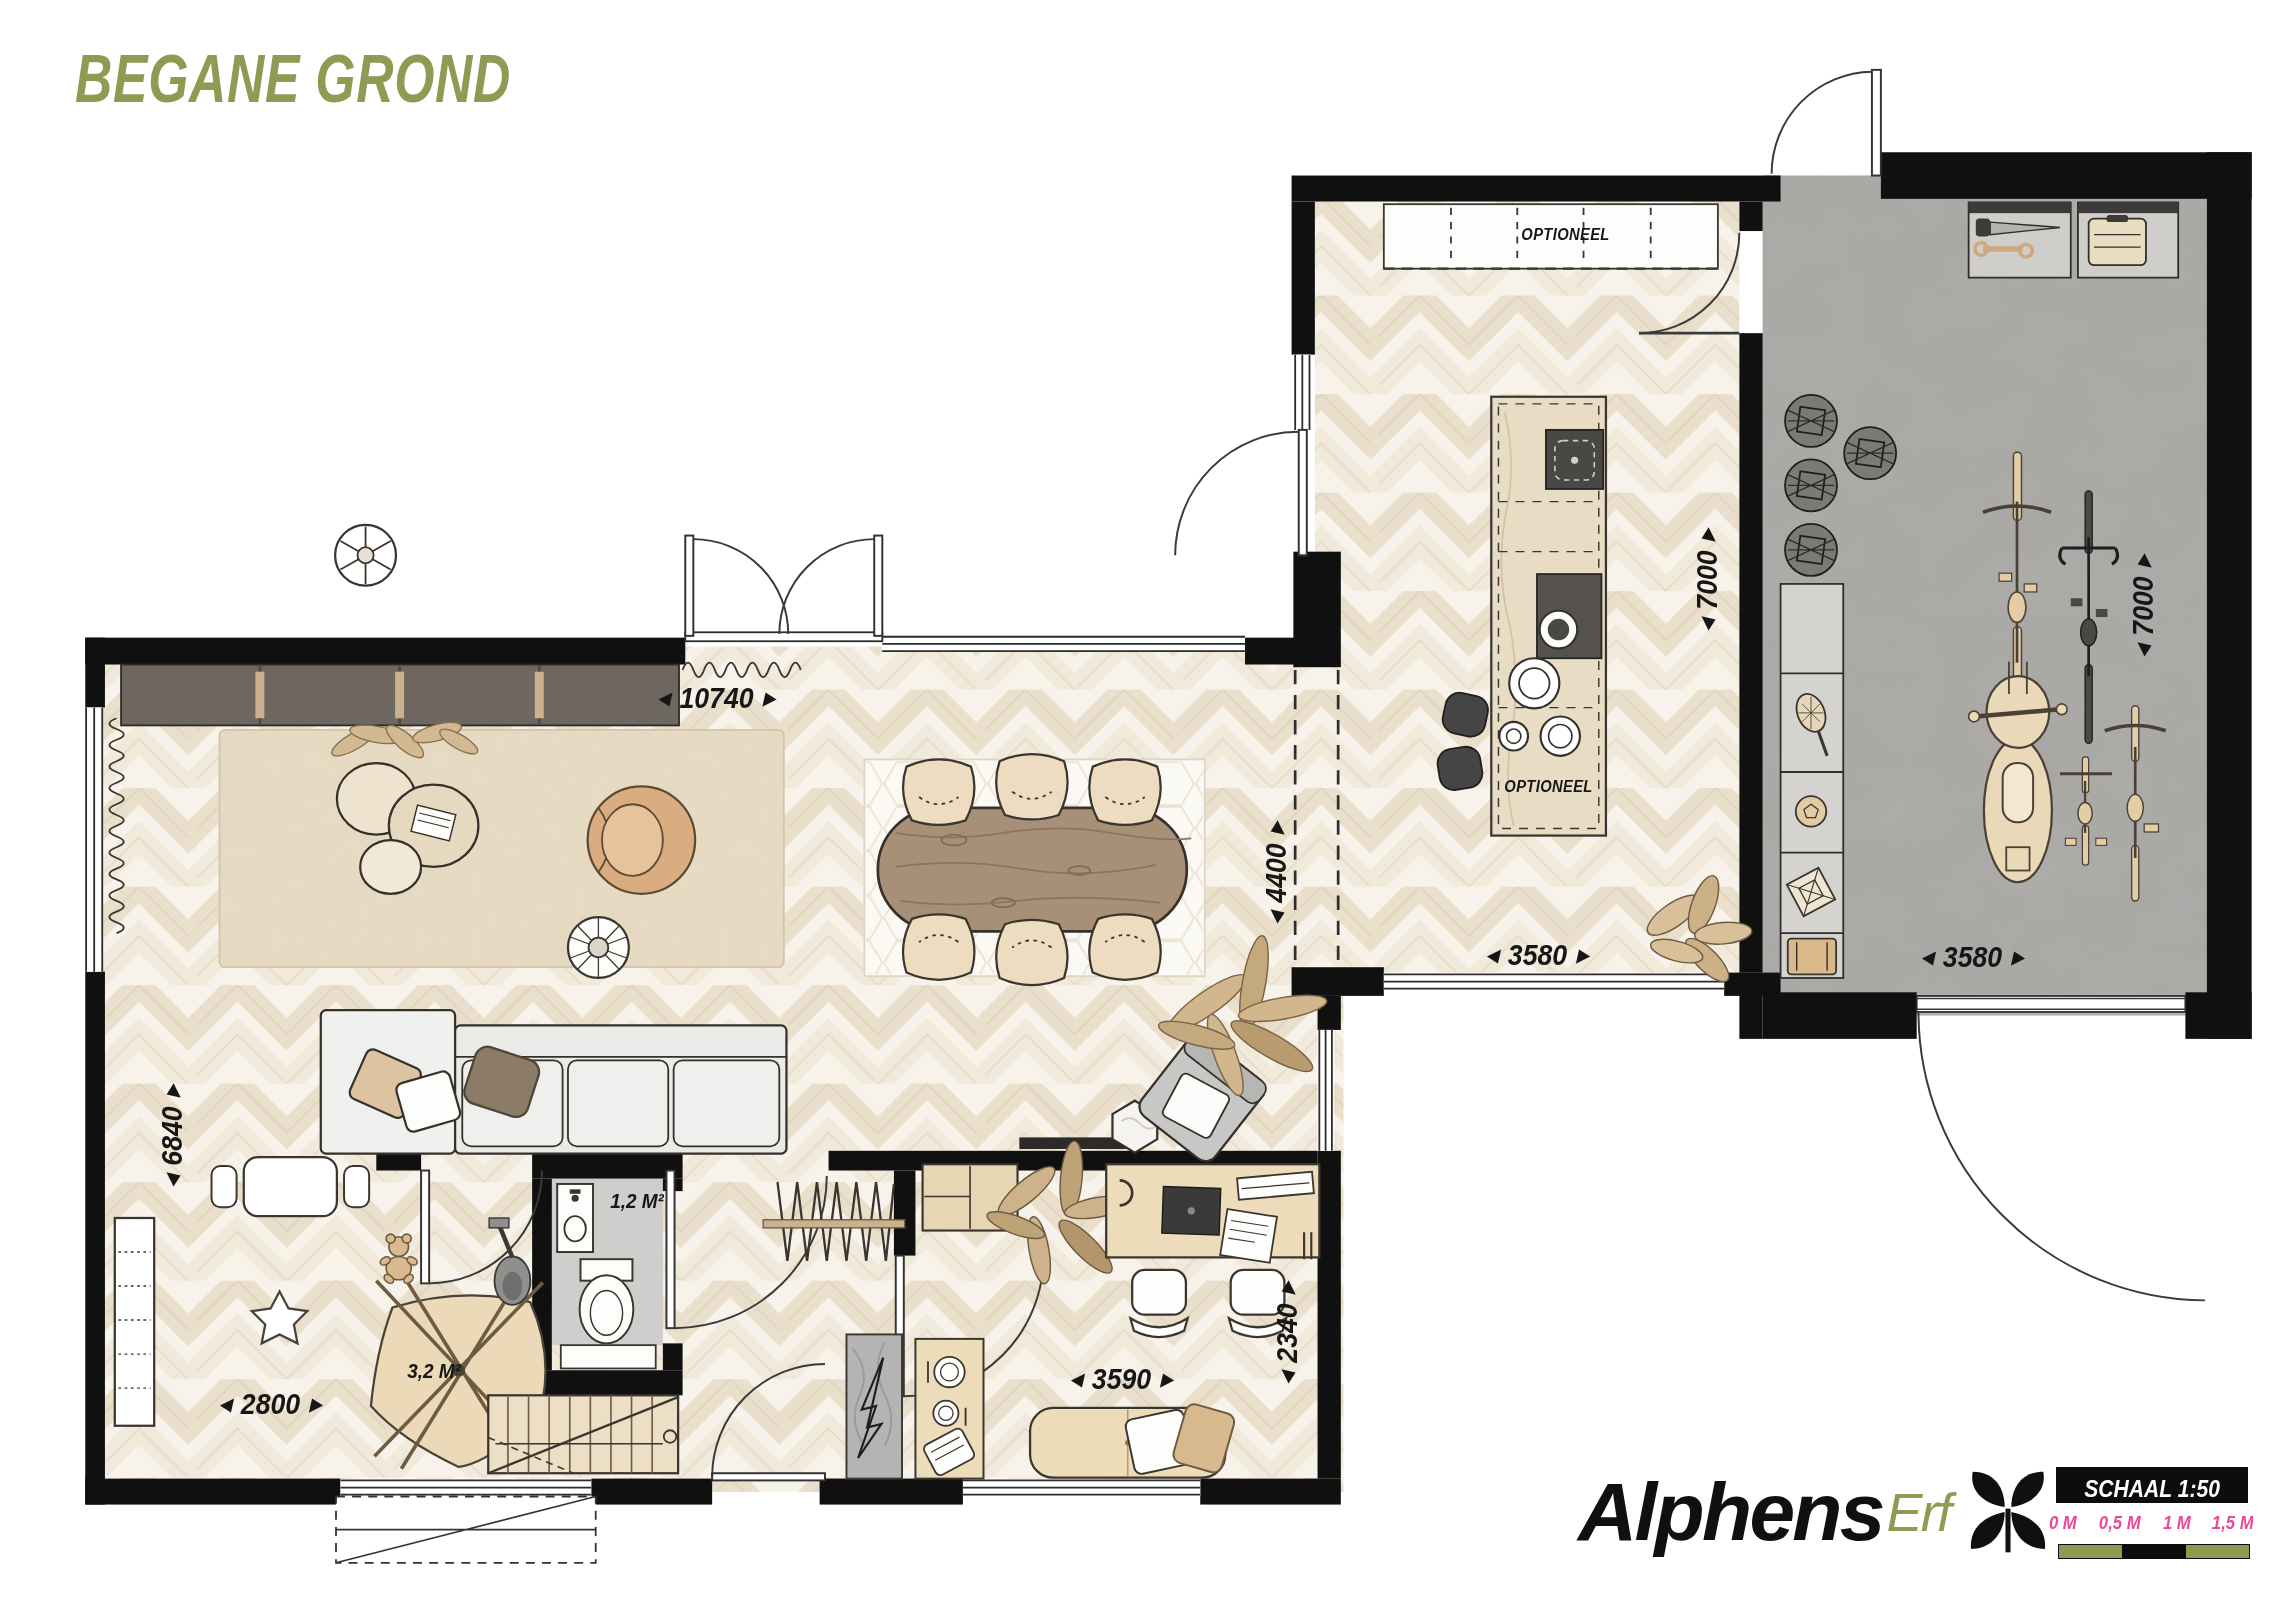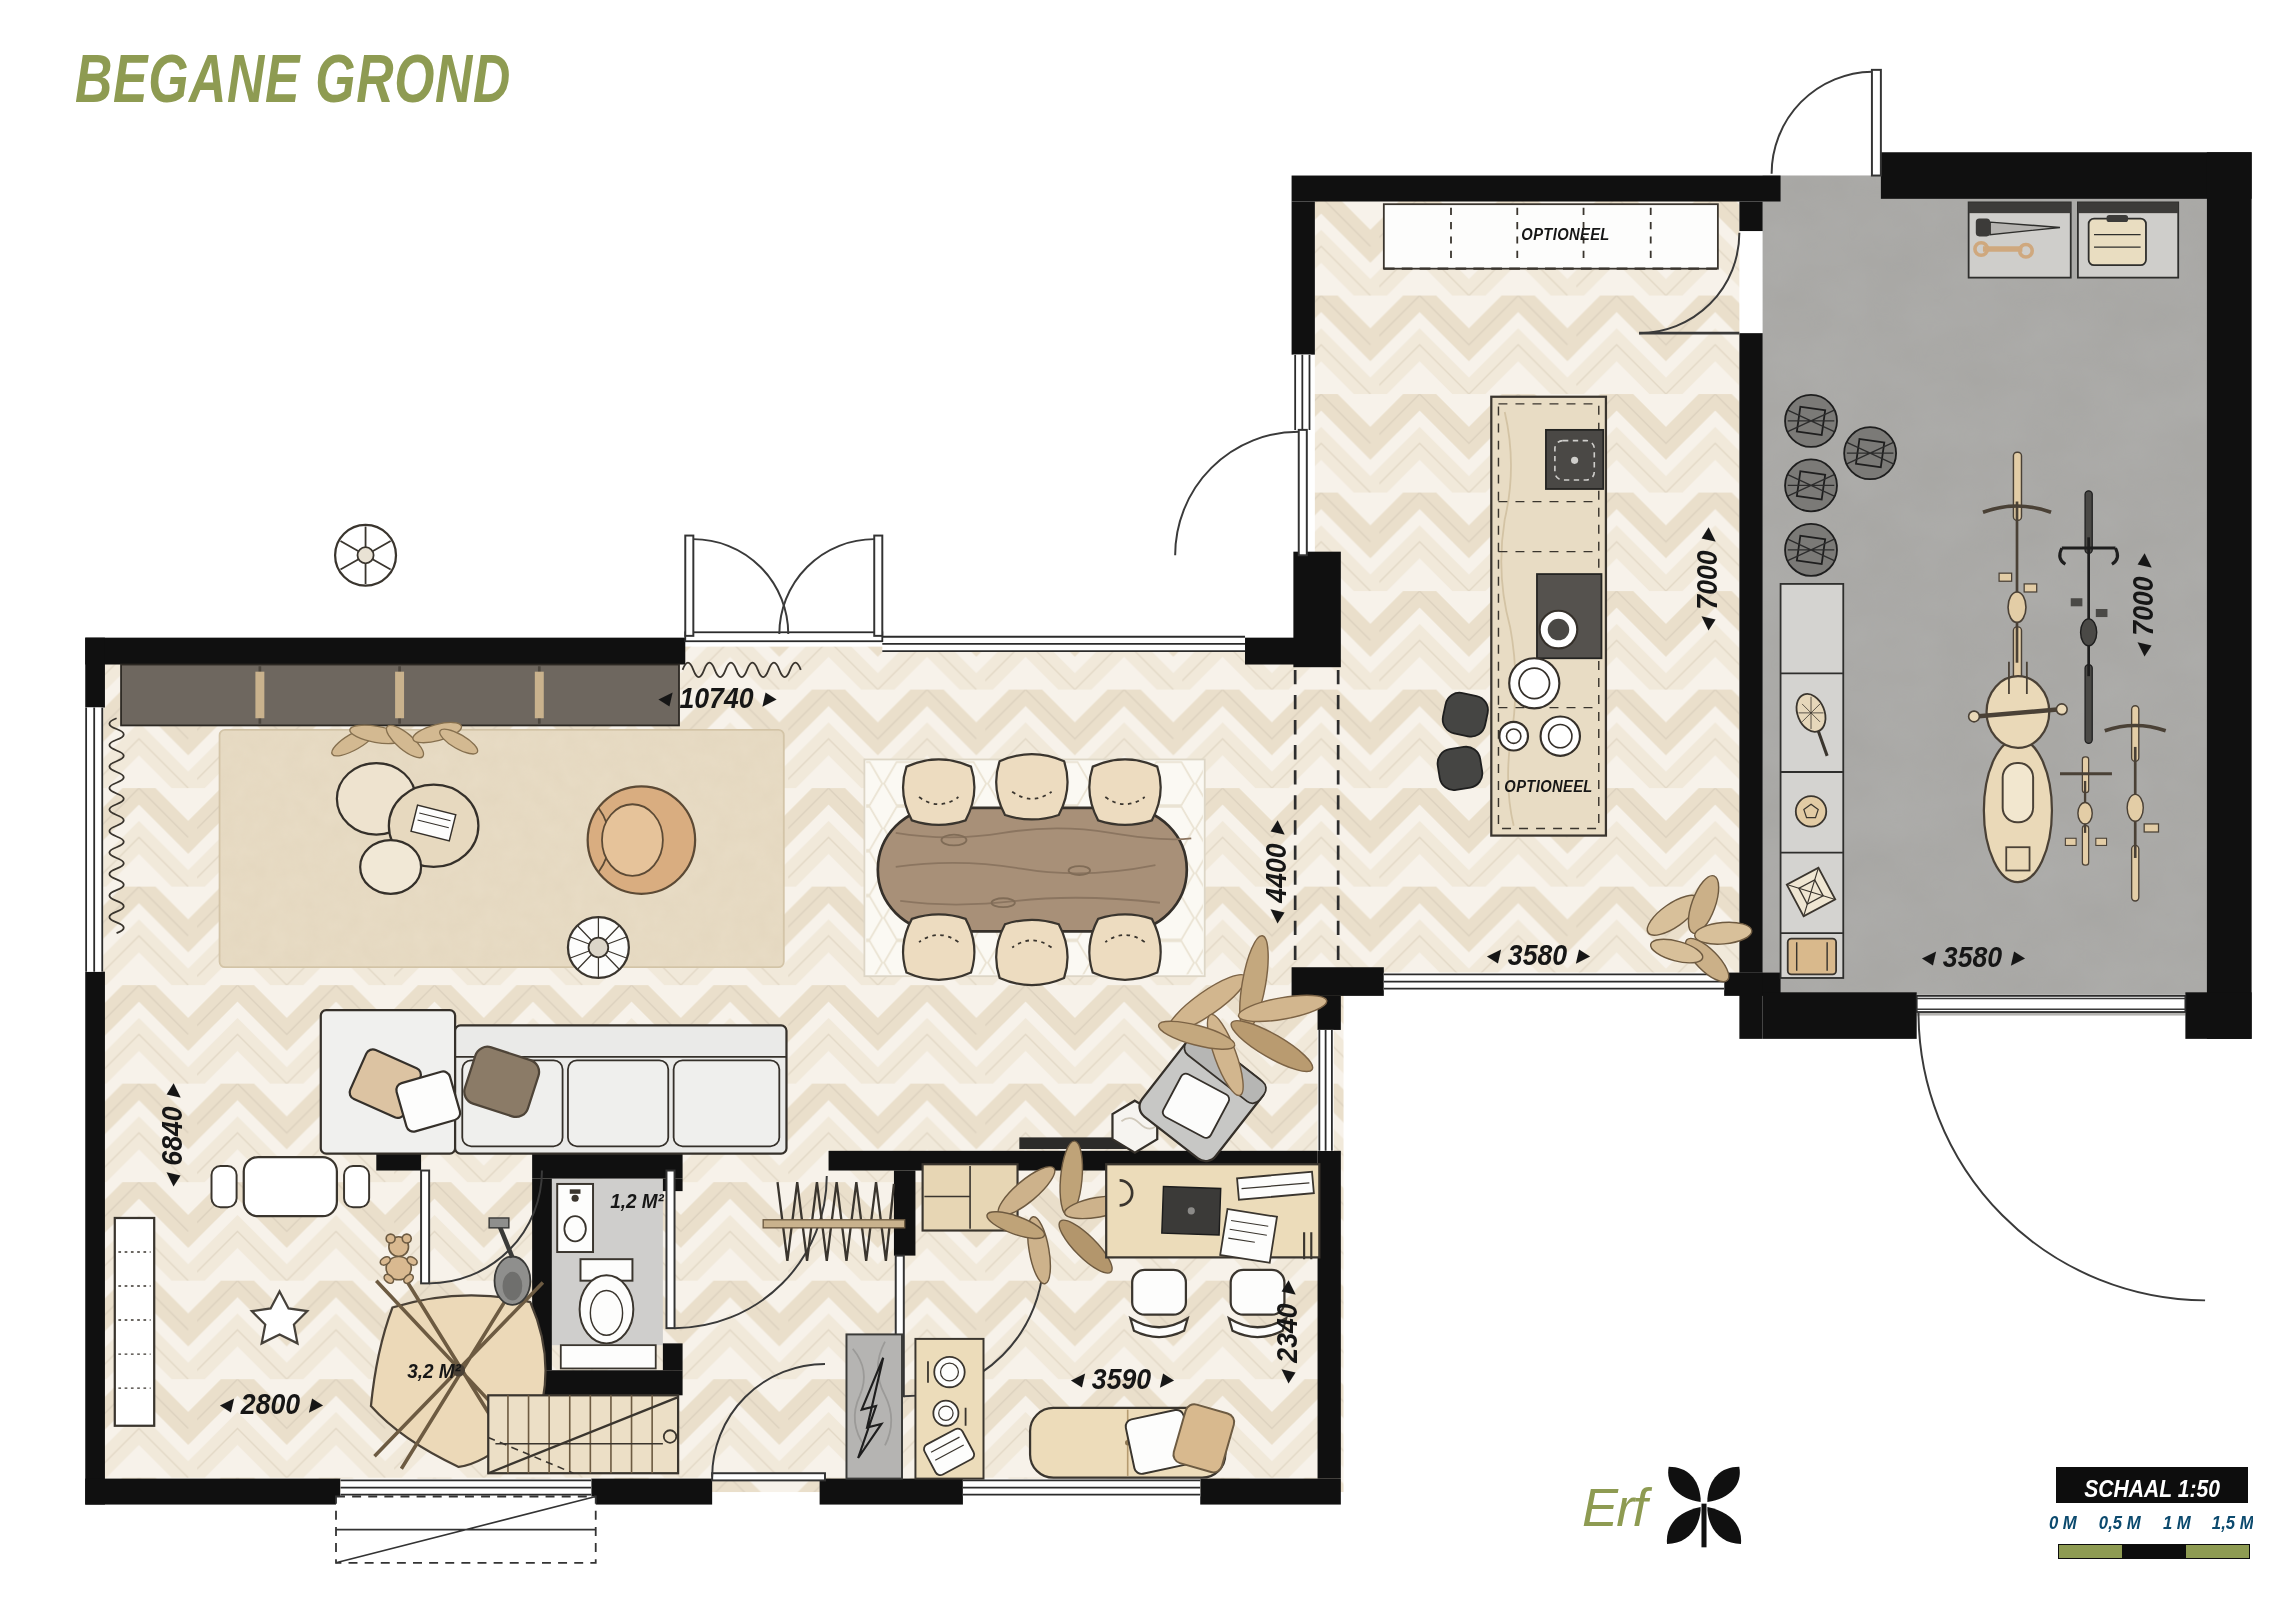--- a/index.html
+++ b/index.html
@@ -12,21 +12,21 @@
   .dim .arr{font-size:17px;line-height:1;}
   .dim.v{transform:rotate(-90deg) scaleX(.9);}
   .opt{width:143px;height:21.5px;font-size:16px;transform:scaleX(.92);letter-spacing:0.4px;}
   .areaL{width:116px;height:25px;font-size:20.6px;transform:scaleX(.92);}
   .logo{position:absolute;left:1578px;top:1465px;display:flex;align-items:center;}
   .logo .lg-black{font-size:82px;font-weight:800;color:#101010;letter-spacing:-2.7px;}
   .logo .lg-olive{font-size:54px;font-weight:400;color:#8e9b52;margin-left:4px;letter-spacing:-1.8px;}
   .logo .lg-icon{margin-left:16px;width:84px;height:84px;}
   .scalebox{position:absolute;left:2056px;top:1467px;width:192px;height:36px;background:#0d0d0d;color:#fff;display:flex;align-items:flex-end;justify-content:center;font-weight:700;font-size:24px;}
   .scalebox span{transform:scaleX(.88);}
-  .scaleticks{position:absolute;left:2047px;top:1512px;width:210px;display:flex;justify-content:space-between;font-weight:700;font-size:19px;color:#0c4a6e;}
+  .scaleticks{position:absolute;left:2047px;top:1512px;width:210px;display:flex;justify-content:space-between;font-weight:700;font-size:19px;color:#ec4899;}
   .scaleticks span{transform:scaleX(.88);}
   .scalebar{position:absolute;left:2058px;top:1544px;width:190px;height:13.4px;border:1.8px solid #0d0d0d;display:flex;}
   .scalebar .seg{flex:1;}
   .seg.olive{background:#8e9b52;}
   .seg.black{background:#0d0d0d;}
 </style>
 </head>
 <body>
 
 <div id="canvas">
@@ -624,20 +624,21 @@
   <span>2340</span>
   <span class="arr">▶</span>
 </div>
 
 <div class="lbl opt" style="left:1494px;top:224px;">OPTIONEEL</div>
 <div class="lbl opt" style="left:1477px;top:776px;">OPTIONEEL</div>
 <div class="lbl areaL" style="left:579px;top:1188px;">1,2 M²</div>
 <div class="lbl areaL" style="left:376px;top:1358px;">3,2 M²</div>
 
 <div class="logo">
+  <span class="lg-black">Alphens</span>
   <span class="lg-olive">Erf</span>
   <svg class="lg-icon" viewBox="0 0 100 100">
     <path fill="#101010" d="M46,40 C44,16 30,2 8,2 C4,22 18,40 46,44 Z"></path>
     <path fill="#101010" d="M54,40 C56,16 70,2 92,2 C96,22 82,40 54,44 Z"></path>
     <path fill="#101010" d="M46,54 C44,78 28,94 6,94 C4,72 18,56 46,50 Z"></path>
     <path fill="#101010" d="M54,54 C56,78 72,94 94,94 C96,72 82,56 54,50 Z"></path>
     <rect x="47" y="46" width="6" height="52" fill="#101010"></rect>
   </svg>
 </div>
 

